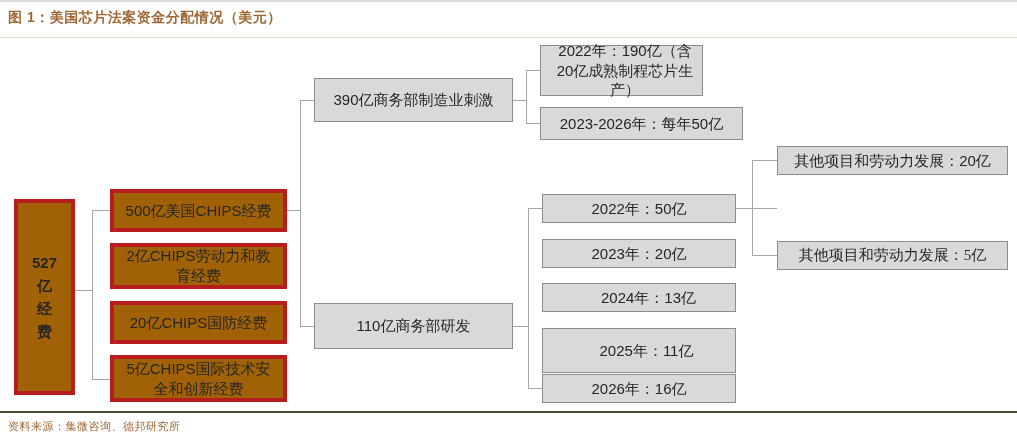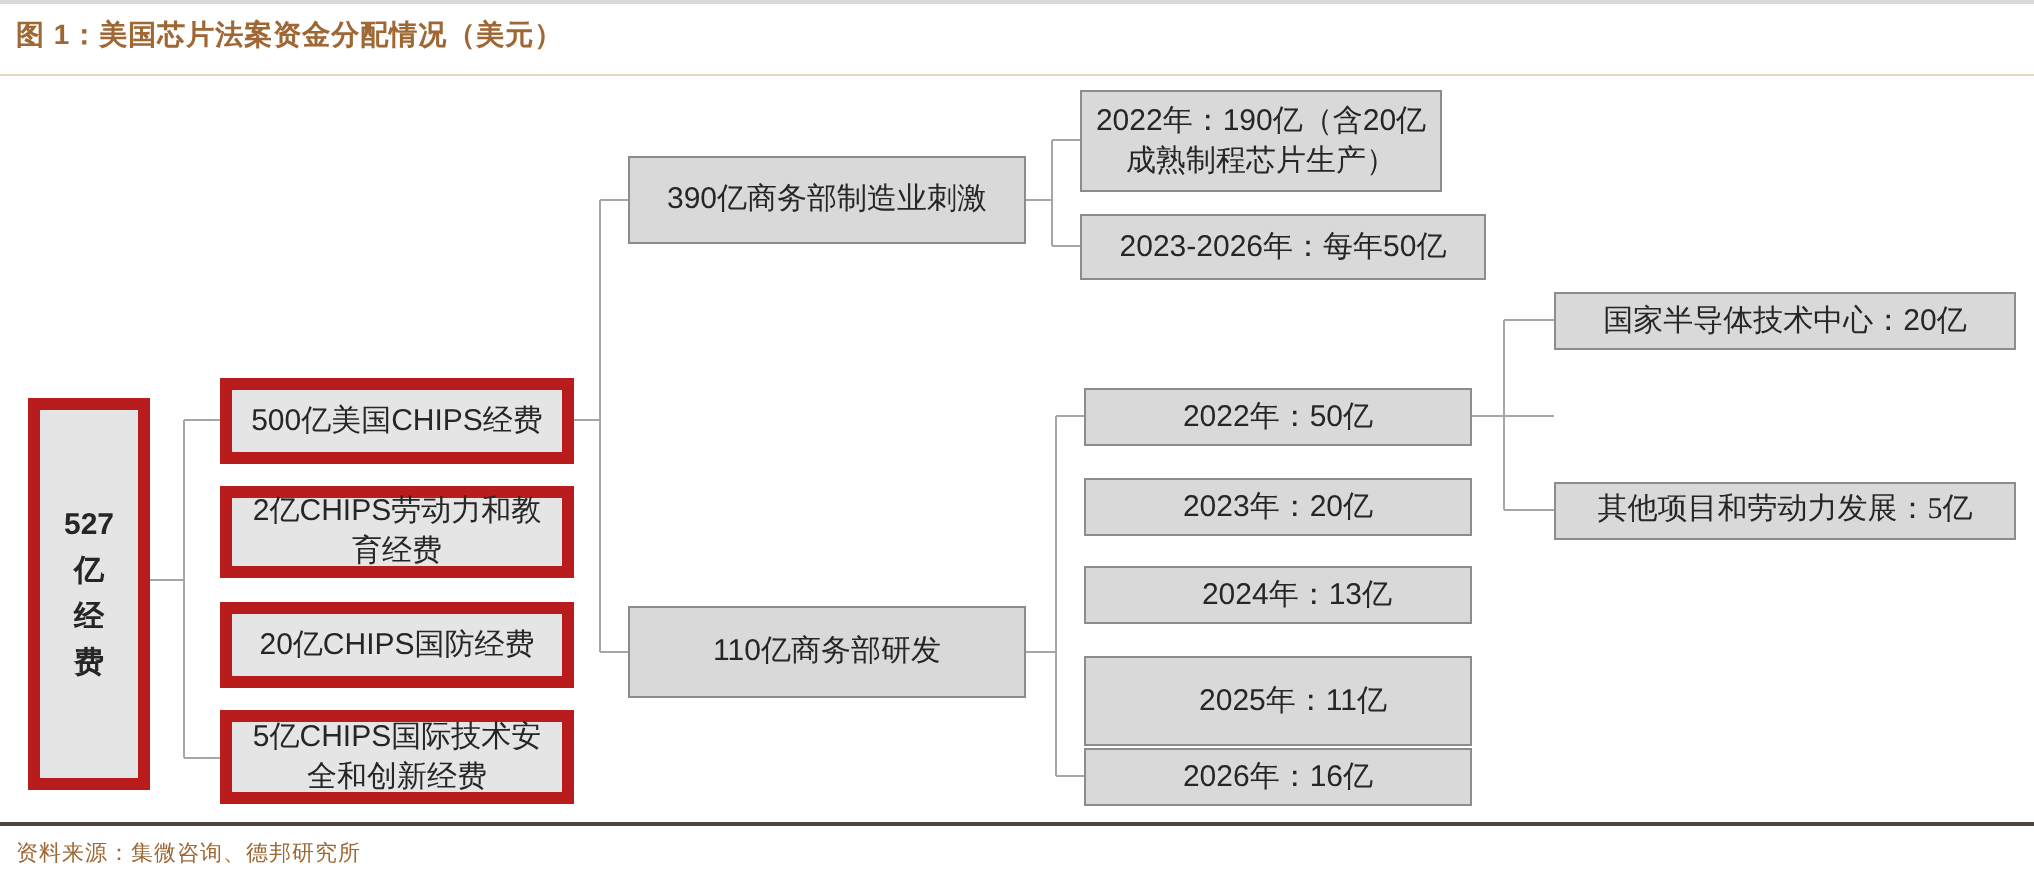--- a/index.html
+++ b/index.html
@@ -14,31 +14,31 @@
     position:absolute;left:8px;top:9px;font-size:14px;font-weight:bold;
     color:#9e6733;letter-spacing:.5px;
   }
   .fig-source{position:absolute;left:8px;top:419px;font-size:11px;color:#9e6733;letter-spacing:.5px;}
   .wires{position:absolute;left:0;top:0;z-index:0;}
   .node{
     position:absolute;box-sizing:border-box;z-index:1;
     display:flex;align-items:center;justify-content:center;flex-direction:row;
     text-align:center;font-size:15px;color:#262626;line-height:1.32;padding:1px 5px;
   }
-  .tan{background:#e5e5e5;border:6px solid #b91c1c;}
+  .tan{background:#a16207;border:4px solid #b91c1c;}
   .gray{background:#d9d9d9;border:1px solid #8c8c8c;}
   .n-root{left:14px;top:199px;width:61px;height:196px;flex-direction:column;font-weight:600;}
   .n-root span{display:block;line-height:1.55;}
   .n-t1{left:110px;top:189px;width:177px;height:43px;}
   .n-t2{left:110px;top:243px;width:177px;height:46px;}
   .n-t3{left:110px;top:301px;width:177px;height:43px;}
   .n-t4{left:110px;top:355px;width:177px;height:47px;}
   .n-g1{left:314px;top:78px;width:199px;height:44px;}
   .n-g2{left:314px;top:303px;width:199px;height:46px;}
-  .n-m1{left:540px;top:45px;width:181px;height:51px;}
+  .n-m1{left:540px;top:45px;width:163px;height:51px;padding-left:12px;}
   .n-m2{left:540px;top:107px;width:203px;height:33px;}
   .n-y1{left:542px;top:194px;width:194px;height:29px;}
   .n-y2{left:542px;top:239px;width:194px;height:29px;}
   .n-y3{left:542px;top:283px;width:194px;height:29px;padding-left:24px;}
   .n-y4{left:542px;top:328px;width:194px;height:45px;padding-left:20px;}
   .n-y5{left:542px;top:374px;width:194px;height:29px;}
   .n-b1{left:777px;top:146px;width:231px;height:29px;}
   .n-b2{left:777px;top:194px;width:231px;height:29px;margin-top:47px;}
   .n-b3{left:777px;top:241px;width:231px;height:29px;font-family:Liberation Serif, serif;}
 </style>
@@ -81,20 +81,20 @@
 
   <div class="node gray n-m1">2022年：190亿（含20亿成熟制程芯片生产）</div>
   <div class="node gray n-m2">2023-2026年：每年50亿</div>
 
   <div class="node gray n-y1">2022年：50亿</div>
   <div class="node gray n-y2">2023年：20亿</div>
   <div class="node gray n-y3">2024年：13亿</div>
   <div class="node gray n-y4">2025年：11亿</div>
   <div class="node gray n-y5">2026年：16亿</div>
 
-  <div class="node gray n-b1">国家半导体技术中心：20亿</div>
+  <div class="node gray n-b1">其他项目和劳动力发展：20亿</div>
   <div class="node gray n-b2">先进封装：25亿</div>
   <div class="node gray n-b3">其他项目和劳动力发展：5亿</div>
 
   <div class="bottomline"></div>
   <div class="fig-source">资料来源：集微咨询、德邦研究所</div>
 
 </div>
 
 </body></html>

